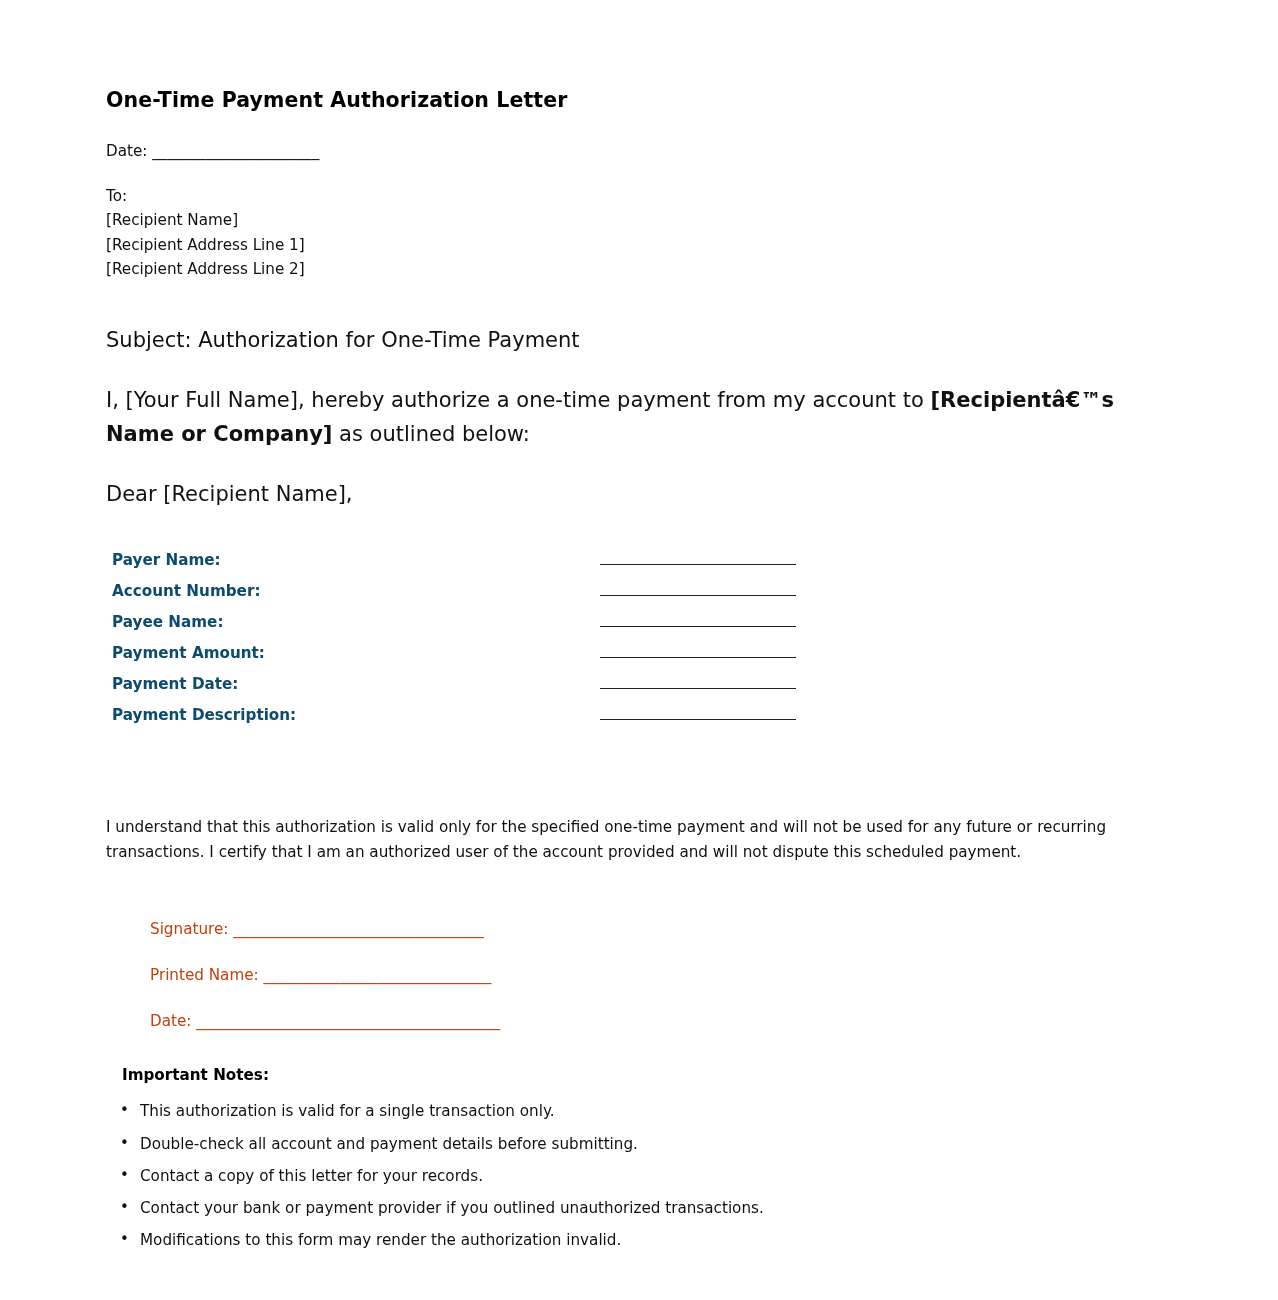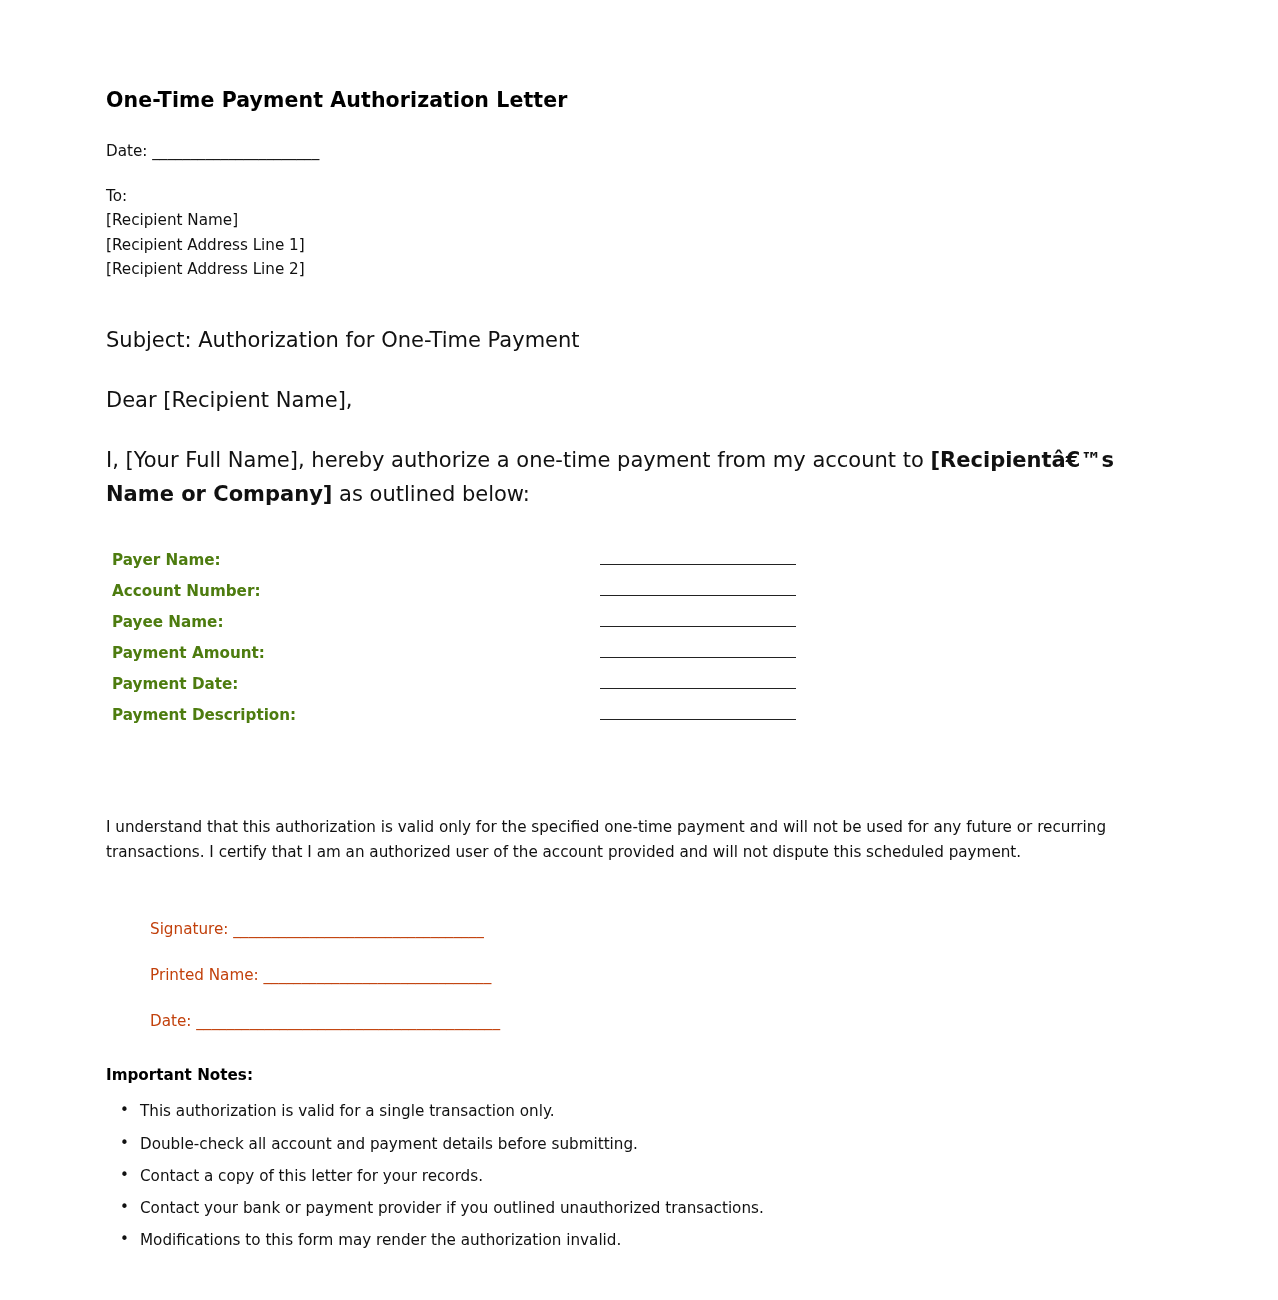--- a/index.html
+++ b/index.html
@@ -62,21 +62,21 @@
   }
   .field-row {
     display: flex;
     align-items: baseline;
     height: 31px;
   }
   .field-label {
     font-size: 15.2px;
     font-weight: bold;
     width: 488px;
-    color: #4d7c0f;
+    color: #0c4a6e;
   }
   .field-blank {
     flex: 0 0 auto;
     width: 196px;
     border-bottom: 1.4px solid #222;
     height: 15px;
   }
 
   .statement {
     margin-top: 80px;
@@ -92,21 +92,21 @@
   .sign-line {
     font-size: 15.2px;
     margin-bottom: 28px;
     color: #c2410c;
     white-space: pre;
     margin-left: 44px;
   }
   .notes-title {
     font-size: 15.2px;
     font-weight: bold;
-    margin: 36px 0 18px 0;
+    margin: 36px 0 18px 16px;
     color: #000;
   }
   ul.notes {
     margin: 0;
     padding: 0 0 0 34px;
     list-style: none;
   }
   ul.notes li {
     font-size: 15.2px;
     line-height: 1.2;
@@ -138,23 +138,23 @@
     <div class="line">To:</div>
     <div class="line">[Recipient Name]</div>
     <div class="line">[Recipient Address Line 1]</div>
     <div class="line">[Recipient Address Line 2]</div>
   </div>
 
   <div class="spacer-sm"></div>
 
   <div class="para">Subject: Authorization for One-Time Payment</div>
 
+  <div class="para"><span>I, [Your Full Name], hereby authorize a one-time payment from my account to </span><b>[Recipientâ€™s Name or Company]</b><span> as outlined below:</span></div>
+
   <div class="para">Dear [Recipient Name],</div>
-
-  <div class="para"><span>I, [Your Full Name], hereby authorize a one-time payment from my account to </span><b>[Recipientâ€™s Name or Company]</b><span> as outlined below:</span></div>
 
   <div class="fields">
     <div class="field-row">
       <span class="field-label">Payer Name:</span>
       <span class="field-blank"></span>
     </div>
     <div class="field-row">
       <span class="field-label">Account Number:</span>
       <span class="field-blank"></span>
     </div>

